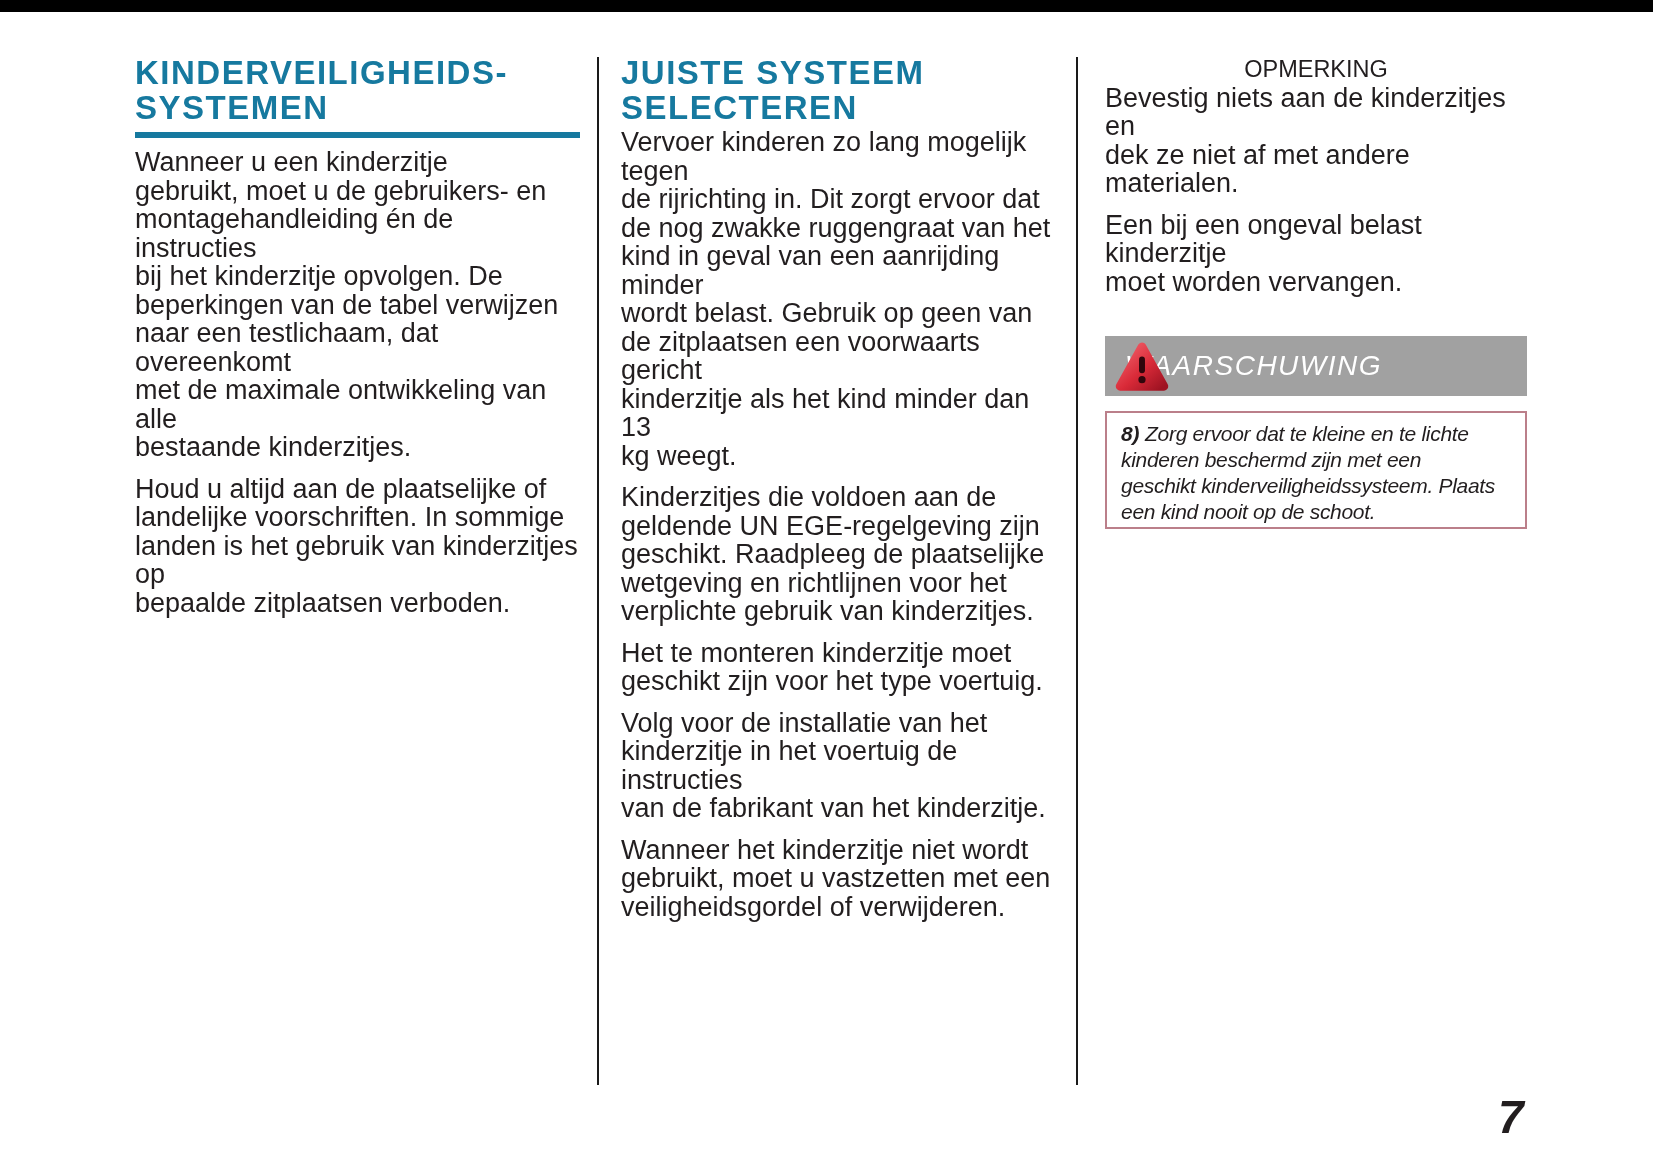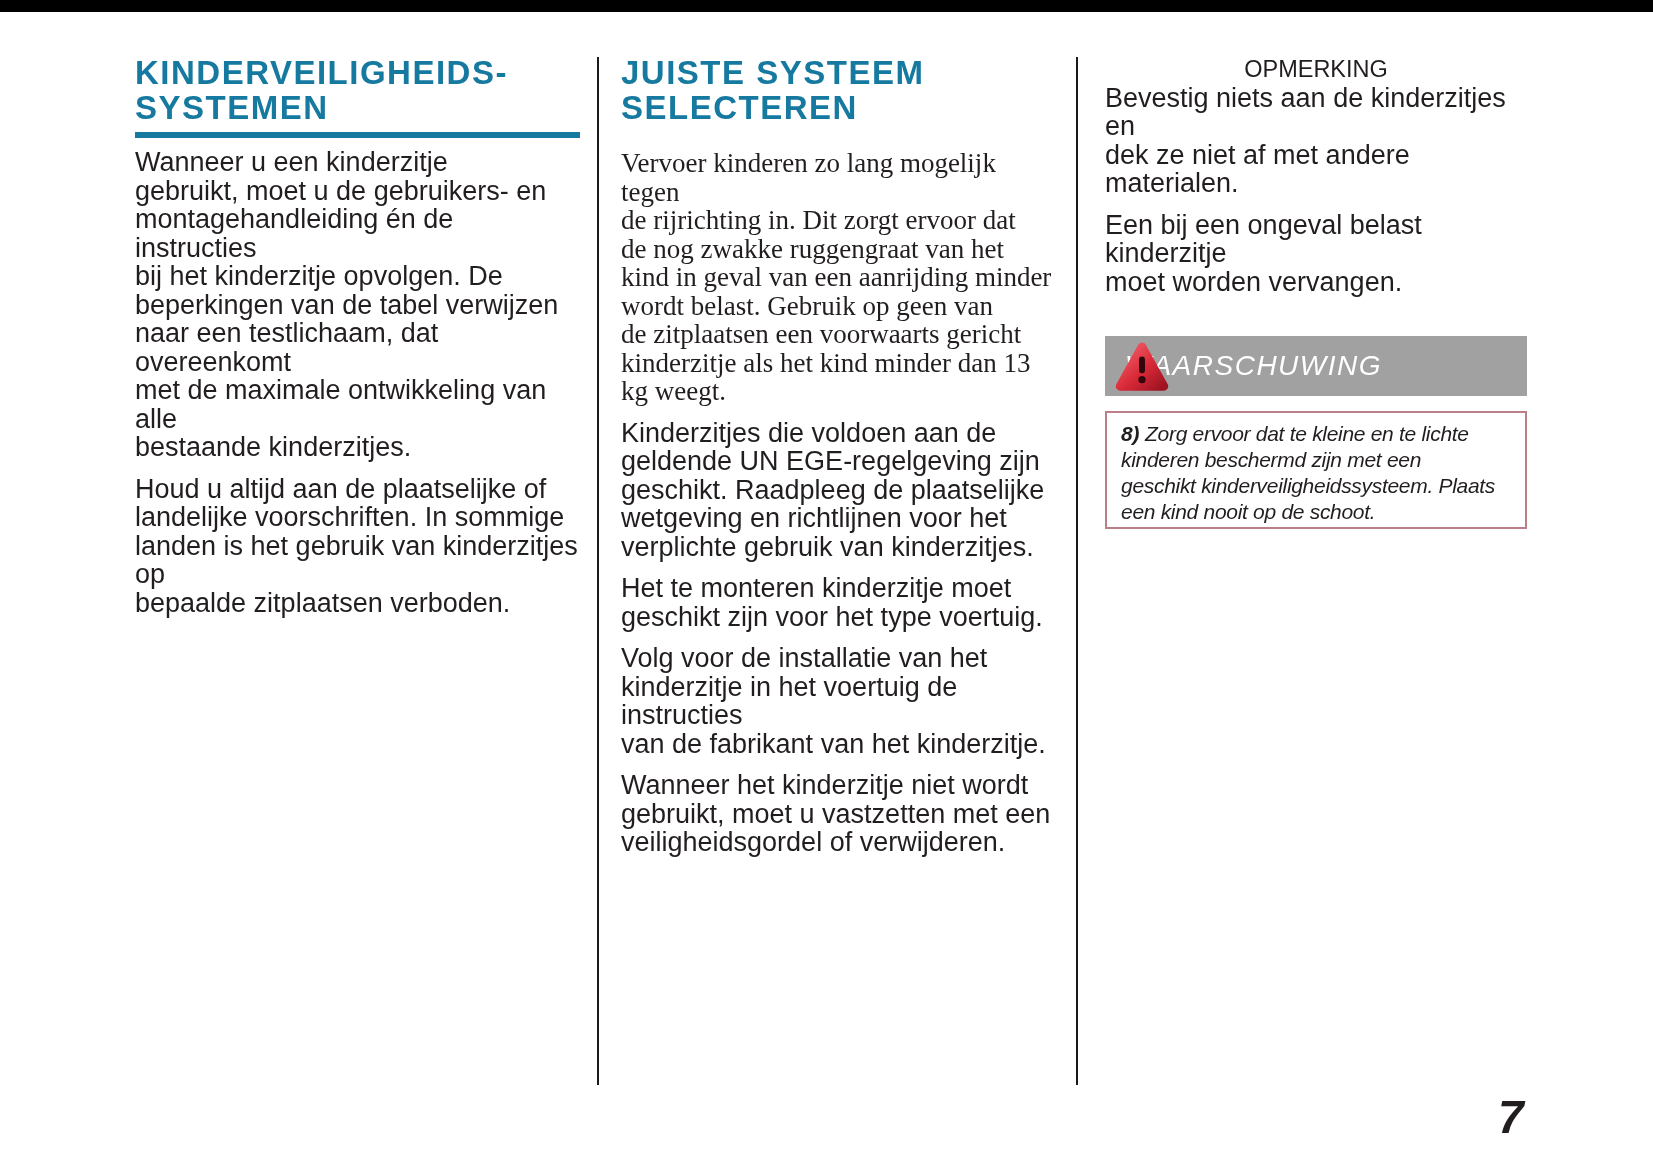--- a/index.html
+++ b/index.html
@@ -44,21 +44,21 @@
   }
   .rule{
     height:6px;background:var(--heading-teal);
     margin:7px 0 10px 0;
   }
   .para{
     margin:0 0 13px 0;
     font-size:27px;line-height:28.5px;
     white-space:pre-line;
   }
-  .col2 .first-para{margin-top:24px;font-family:Liberation Serif, serif;}
+  .col2 .first-para{margin-top:3px;}
   .note-head{margin:0;font-size:23.5px;line-height:28.5px;text-align:center;}
   .warning-banner{
     position:relative;
     margin-top:40px;
     height:60px;
     background:var(--banner-gray);
   }
   .warning-icon{
     position:absolute;left:9px;top:3px;width:56px;height:56px;
   }

